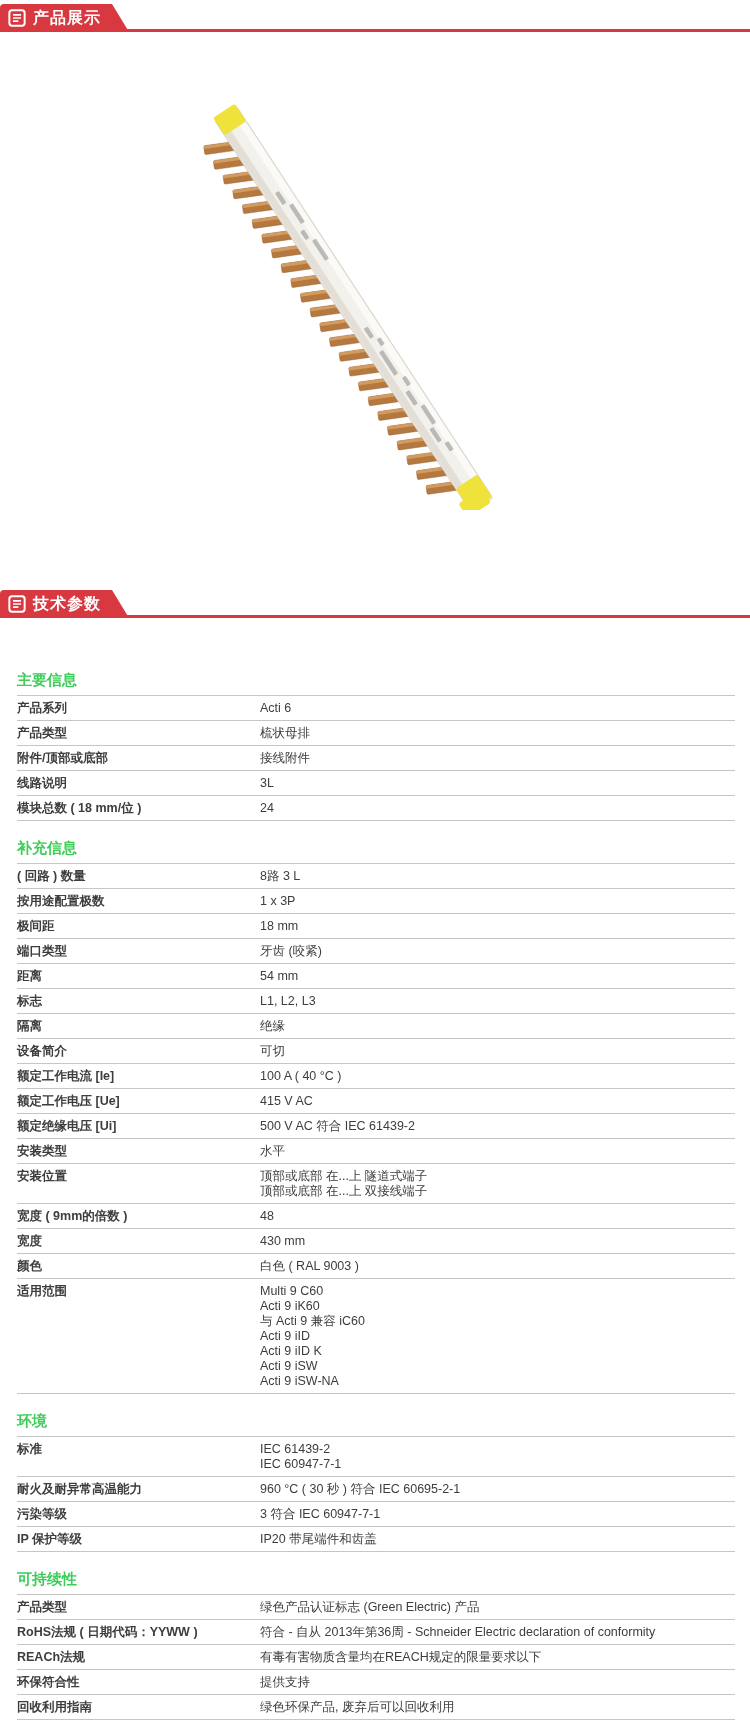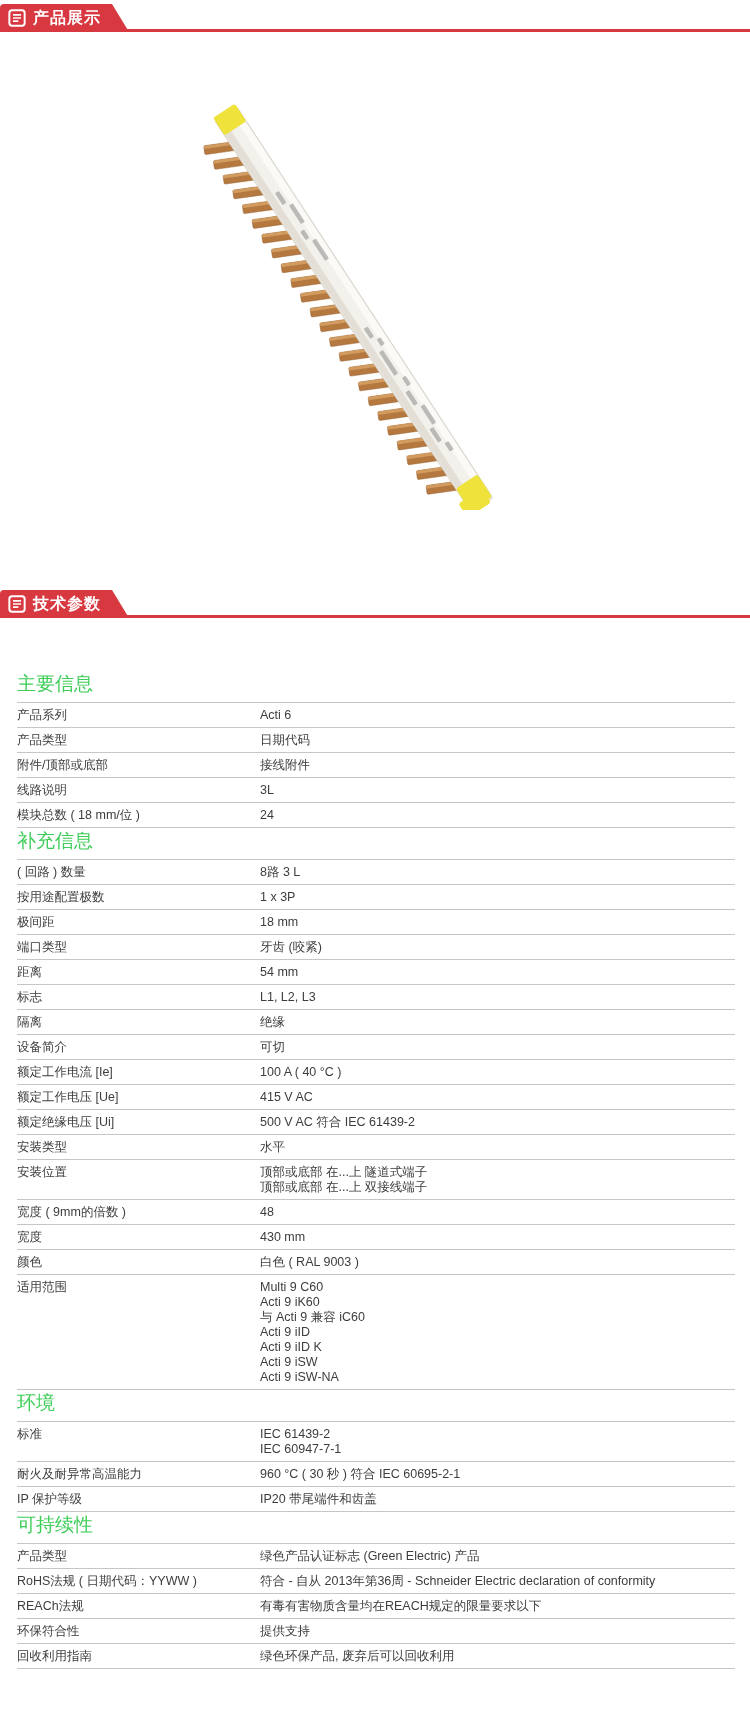--- a/index.html
+++ b/index.html
@@ -23,28 +23,28 @@
     border-top-left-radius:4px;
     font-size:16px;font-weight:bold;letter-spacing:1px;white-space:nowrap;
   }
   .banner-icon{display:flex;align-items:center;}
 
   
   .product-figure{margin:58px 0 0 172px;width:345px;height:420px;}
 
   
   .content{padding:53px 15px 0 17px;box-sizing:border-box;}
-  .spec-section{}
+  .spec-section{margin-top:18px;}
   .spec-section:first-child{margin-top:0;}
   .sec-title{
     margin:0;padding:0 0 5px 0;color:var(--green);
-    font-size:19px;font-weight:normal;border-bottom:1px solid var(--line);
+    font-size:15px;font-weight:bold;border-bottom:1px solid var(--line);
   }
   .spec-row{display:flex;align-items:flex-start;padding:4.5px 0;border-bottom:1px solid var(--line);}
-  .spec-label{width:243px;flex:none;font-size:12.5px;font-weight:normal;line-height:15px;padding-right:8px;box-sizing:border-box;}
+  .spec-label{width:243px;flex:none;font-size:12.5px;font-weight:bold;line-height:15px;padding-right:8px;box-sizing:border-box;}
   .spec-value{font-size:12.5px;line-height:15px;}
   .value-line{min-height:15px;}
 </style>
 </head>
 <body style="--red: #d8383f; --green: #3dcd58; --line: #c6c6c6; color: rgb(61, 61, 61);">
 
 <div class="page">
 
   <div class="banner-strip">
     <div class="banner">
@@ -200,21 +200,21 @@
         <h3 class="sec-title">主要信息</h3>
         <div class="spec-row">
           <div class="spec-label">产品系列</div>
           <div class="spec-value">
             <div class="value-line">Acti 6</div>
           </div>
         </div>
         <div class="spec-row">
           <div class="spec-label">产品类型</div>
           <div class="spec-value">
-            <div class="value-line">日期代码</div>
+            <div class="value-line">梳状母排</div>
           </div>
         </div>
         <div class="spec-row">
           <div class="spec-label">附件/顶部或底部</div>
           <div class="spec-value">
             <div class="value-line">接线附件</div>
           </div>
         </div>
         <div class="spec-row">
           <div class="spec-label">线路说明</div>
@@ -350,20 +350,26 @@
             <div class="value-line">IEC 60947-7-1</div>
           </div>
         </div>
         <div class="spec-row">
           <div class="spec-label">耐火及耐异常高温能力</div>
           <div class="spec-value">
             <div class="value-line">960 °C ( 30 秒 ) 符合 IEC 60695-2-1</div>
           </div>
         </div>
         <div class="spec-row">
+          <div class="spec-label">污染等级</div>
+          <div class="spec-value">
+            <div class="value-line">3 符合 IEC 60947-7-1</div>
+          </div>
+        </div>
+        <div class="spec-row">
           <div class="spec-label">IP 保护等级</div>
           <div class="spec-value">
             <div class="value-line">IP20 带尾端件和齿盖</div>
           </div>
         </div>
       </section>
       <section class="spec-section">
         <h3 class="sec-title">可持续性</h3>
         <div class="spec-row">
           <div class="spec-label">产品类型</div>

